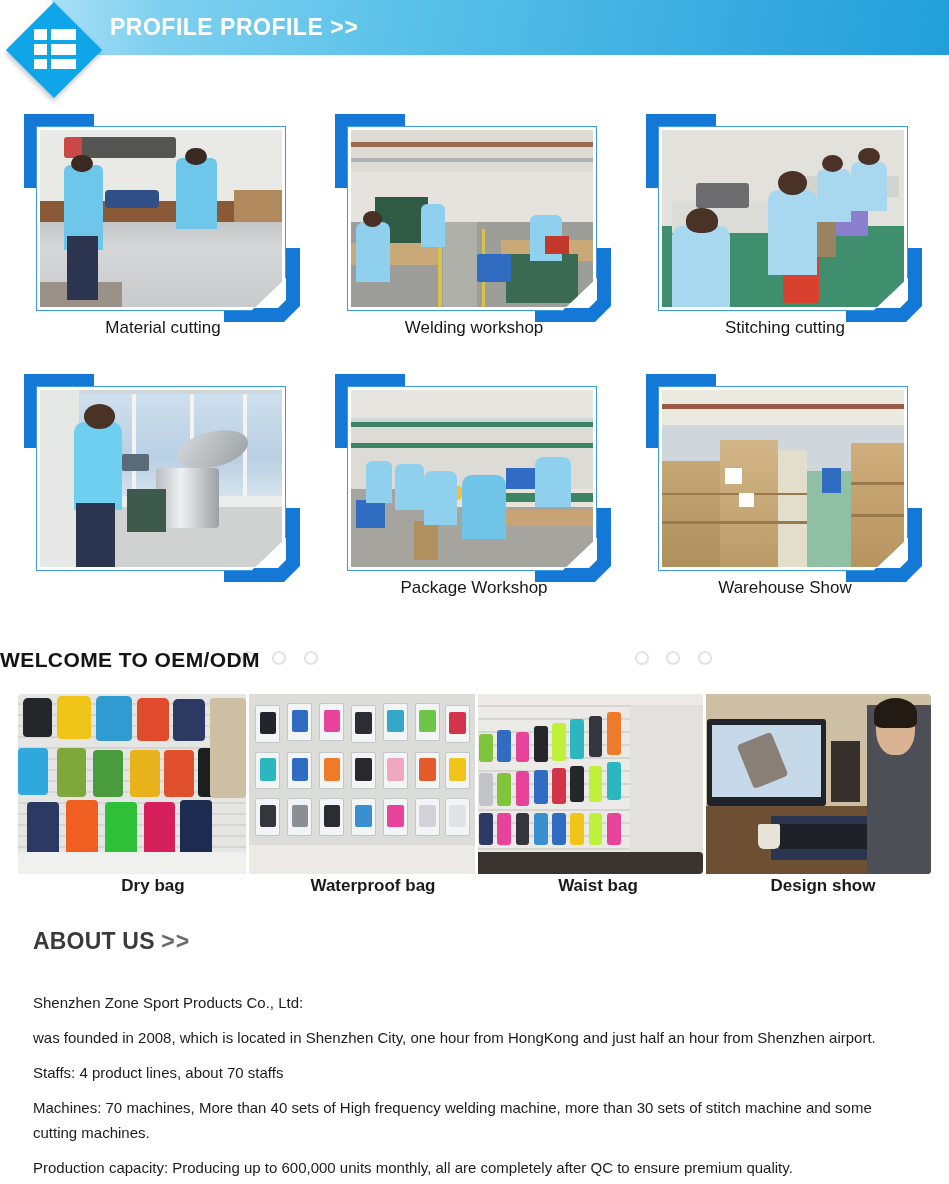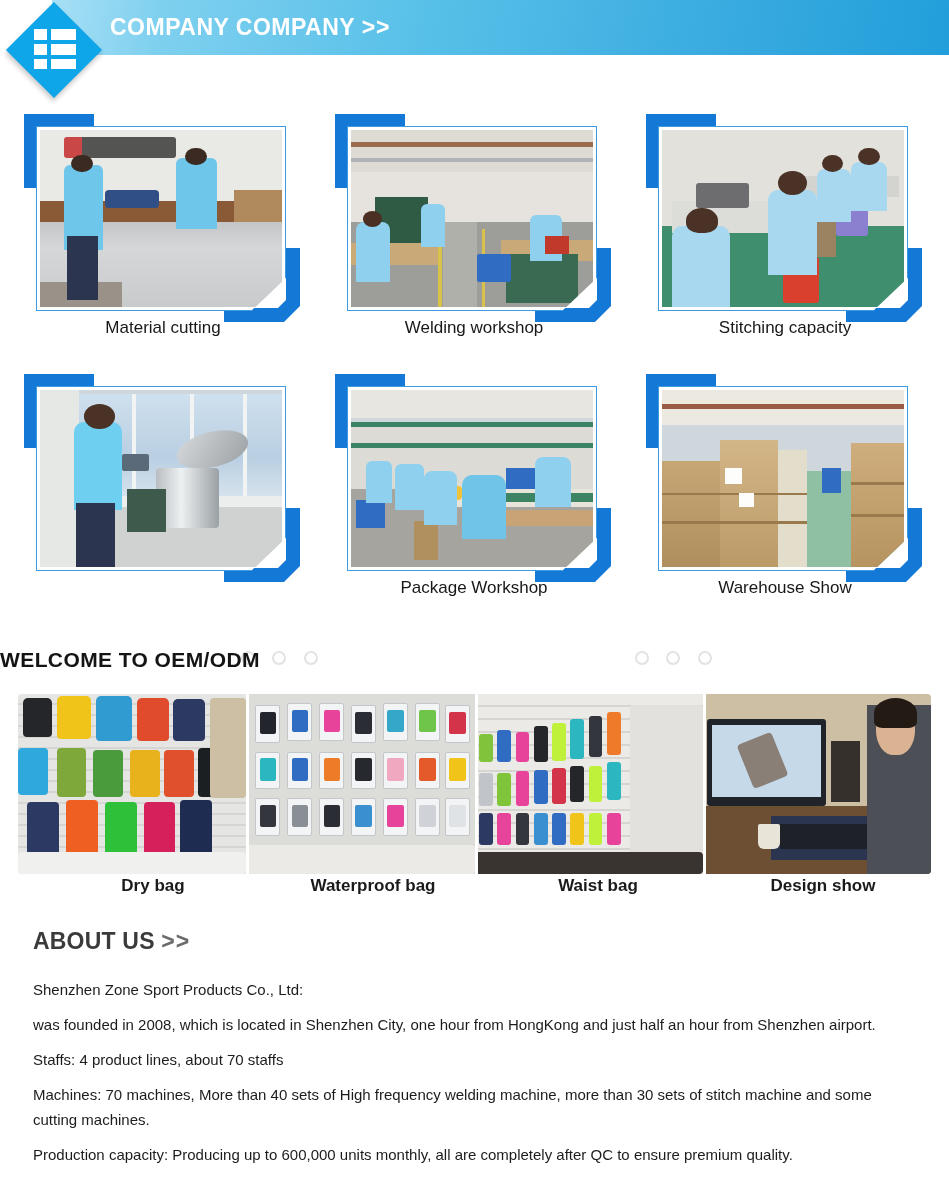--- a/index.html
+++ b/index.html
@@ -316,39 +316,39 @@
   #about-section {
     position: absolute;
     left: 33px; top: 928px;
     width: 890px;
   }
   #about-heading {
     font-size: 23px;
     font-weight: bold;
     color: #3b3b3b;
     letter-spacing: 0.2px;
-    margin: 0 0 22px 0;
+    margin: 0 0 35px 0;
   }
   #about-heading .chev { color: #6b6b6b; font-weight: bold; letter-spacing: 1px; }
   .about-line {
     font-size: 15px;
     color: #1c1c1c;
     line-height: 25px;
     margin-bottom: 10px;
     max-width: 882px;
   }
   .about-line:last-child { margin-bottom: 0; }
 </style>
 </head>
 <body>
 
 <div id="header-banner">
   <div id="banner-bar"></div>
   <div id="banner-title">
-    <span>COMPANY COMPANY</span>
+    <span>PROFILE PROFILE</span>
     <span class="chev">&gt;&gt;</span>
   </div>
   <div id="header-diamond-wrap">
     <div id="header-diamond"></div>
     <div id="header-diamond-icon">
       <span class="dicon-cell" style="left:0;   top:0;   width:13px; height:11px;"></span>
       <span class="dicon-cell" style="left:17px;top:0;   width:25px; height:11px;"></span>
       <span class="dicon-cell" style="left:0;   top:15px;width:13px; height:11px;"></span>
       <span class="dicon-cell" style="left:17px;top:15px;width:25px; height:11px;"></span>
       <span class="dicon-cell" style="left:0;   top:30px;width:13px; height:10px;"></span>
@@ -433,21 +433,21 @@
               <span class="sh s3-p4h"></span>
             <span class="sh s3-p3"></span>
               <span class="sh s3-p3h"></span>
             <span class="sh s3-p2"></span>
               <span class="sh s3-p2h"></span>
             <span class="sh s3-p1"></span>
               <span class="sh s3-p1h"></span>
           </div>
         </div>
       </div>
-      <div class="card-caption">Stitching capacity</div>
+      <div class="card-caption">Stitching cutting</div>
     </div>
 
   </div>
 
   <div class="card-row">
 
     <div class="photo-card" style="left:18px;">
       <div class="bracket-tl"></div>
       <div class="bracket-br"></div>
       <div class="photo-frame">

